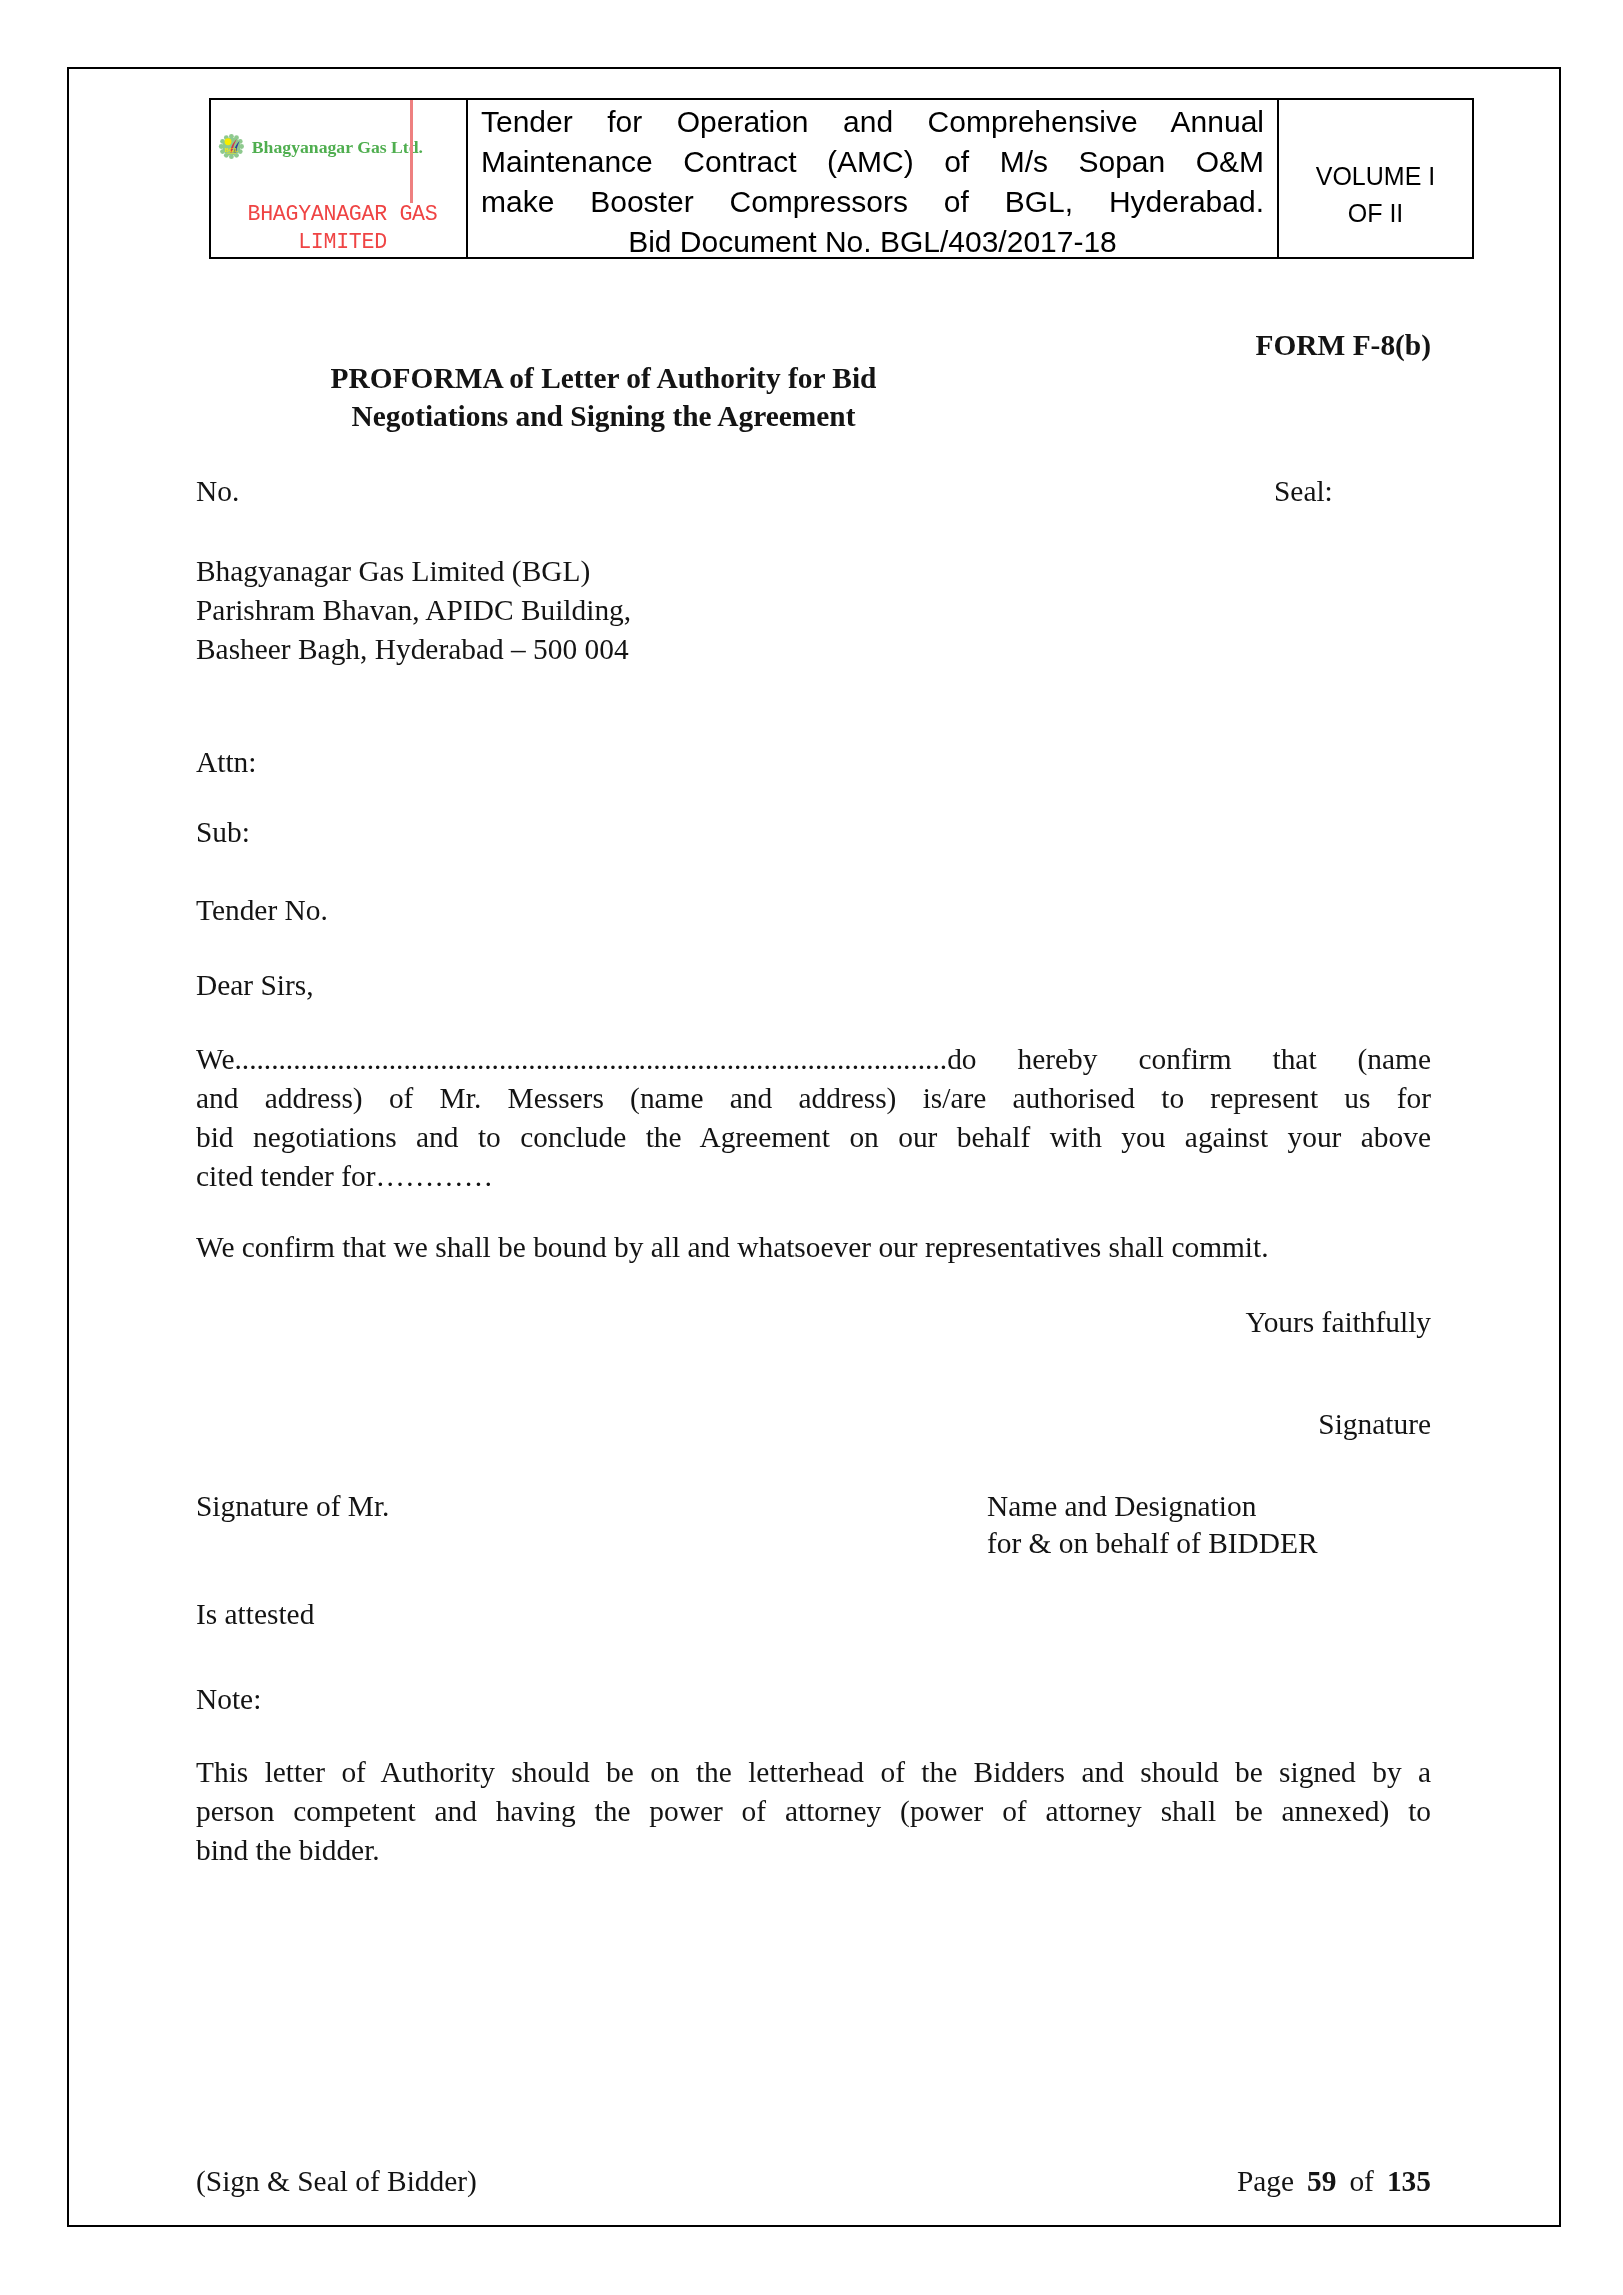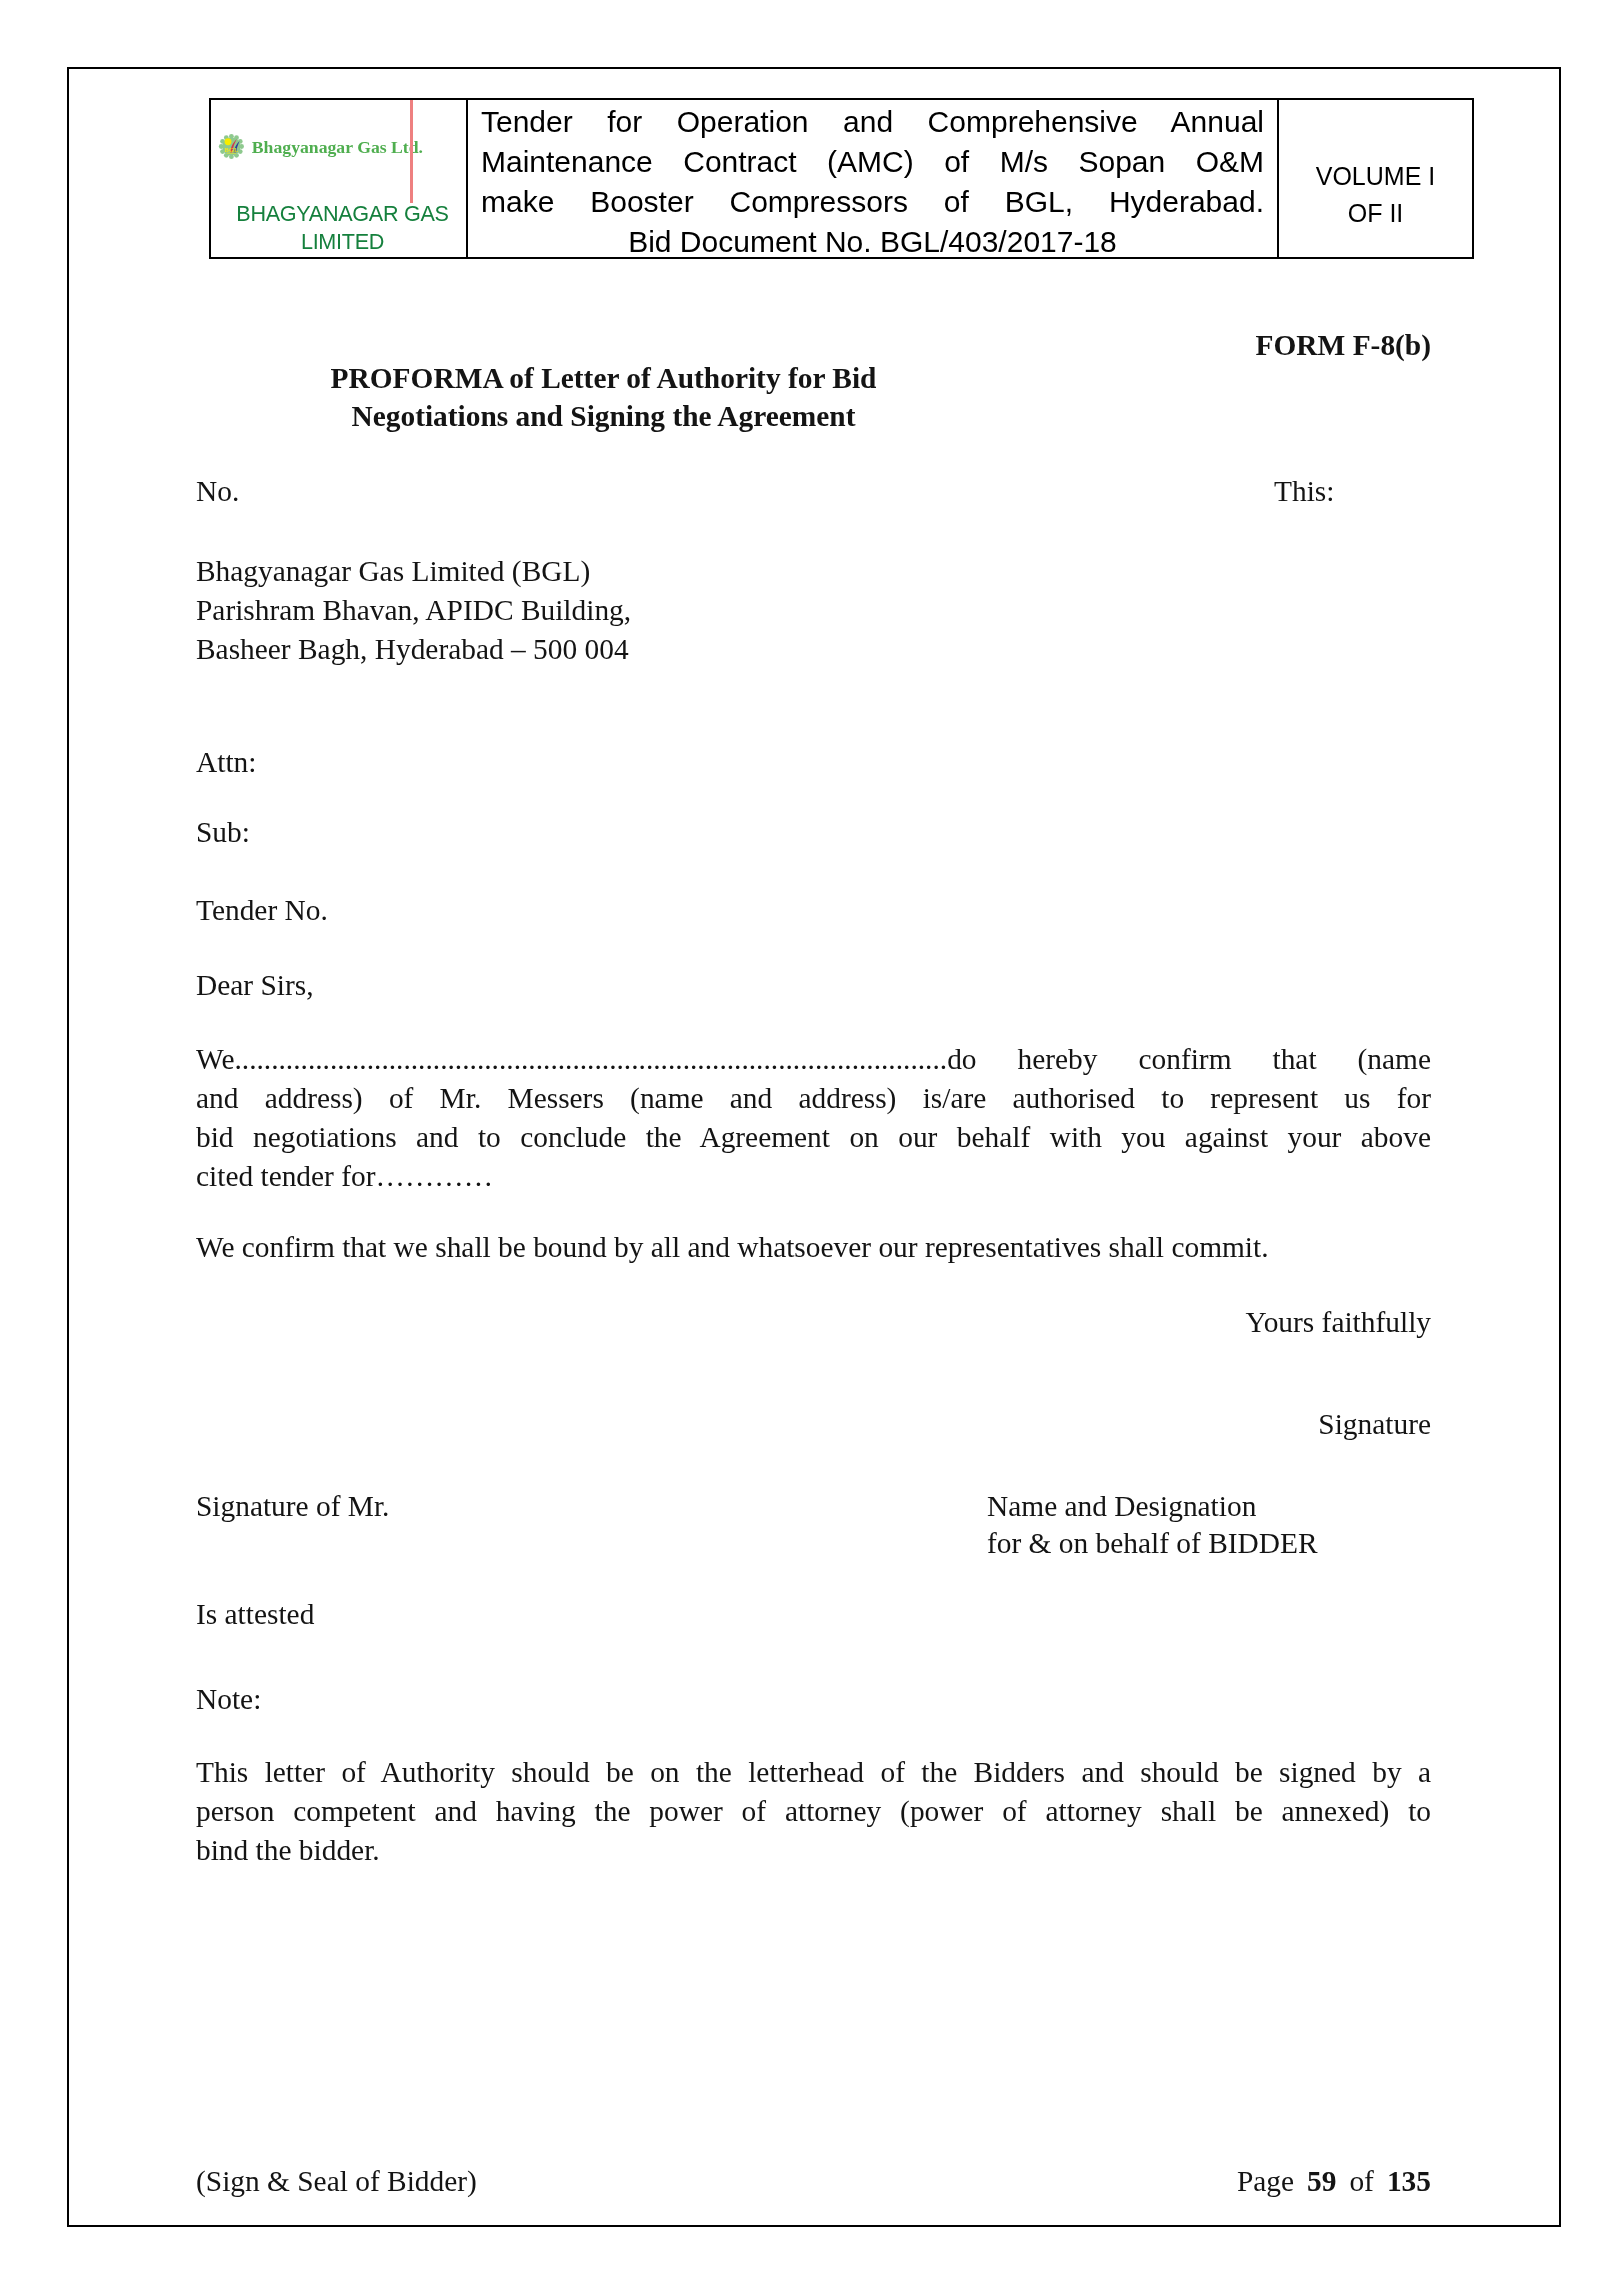--- a/index.html
+++ b/index.html
@@ -42,21 +42,22 @@
     font-weight:bold;
     font-size:17.7px;line-height:18.3px;
     white-space:nowrap;
     margin-top:0.7px;
   }
   .company-name{
     position:absolute;left:8px;right:0;bottom:1.3px;
     text-align:center;
     font-size:21.6px;line-height:28px;
     letter-spacing:-0.3px;
-    color:#15803d;
+    color:#ef4444;
+    font-family:Liberation Mono, monospace;
   }
   .red-divider{
     position:absolute;top:0;left:199px;width:2.6px;height:103px;
   }
   .title-cell{
     width:811px;min-width:811px;
     border-right:2.6px solid #000;
     box-sizing:border-box;
     padding:2px 13px 0 13px;
     font-size:30px;line-height:40px;
@@ -138,21 +139,21 @@
       <div>OF II</div>
     </div>
   </div>
 
   <div class="abs bodytext line-block rline b" style="top:326px;">FORM F-8(b)</div>
 
   <div class="abs bodytext cblock b" style="top:359px;">PROFORMA of Letter of Authority for Bid</div>
   <div class="abs bodytext cblock b" style="top:397px;">Negotiations and Signing the Agreement</div>
 
   <div class="abs bodytext" style="left:196px;top:472px;">No.</div>
-  <div class="abs bodytext" style="left:1274px;top:472px;">This:</div>
+  <div class="abs bodytext" style="left:1274px;top:472px;">Seal:</div>
 
   <div class="abs bodytext" style="left:196px;top:552px;">
     <div>Bhagyanagar Gas Limited (BGL)</div>
     <div>Parishram Bhavan, APIDC Building,</div>
     <div>Basheer Bagh, Hyderabad – 500 004</div>
   </div>
 
   <div class="abs bodytext" style="left:196px;top:743px;">Attn:</div>
   <div class="abs bodytext" style="left:196px;top:813px;">Sub:</div>
   <div class="abs bodytext" style="left:196px;top:891px;">Tender No.</div>

